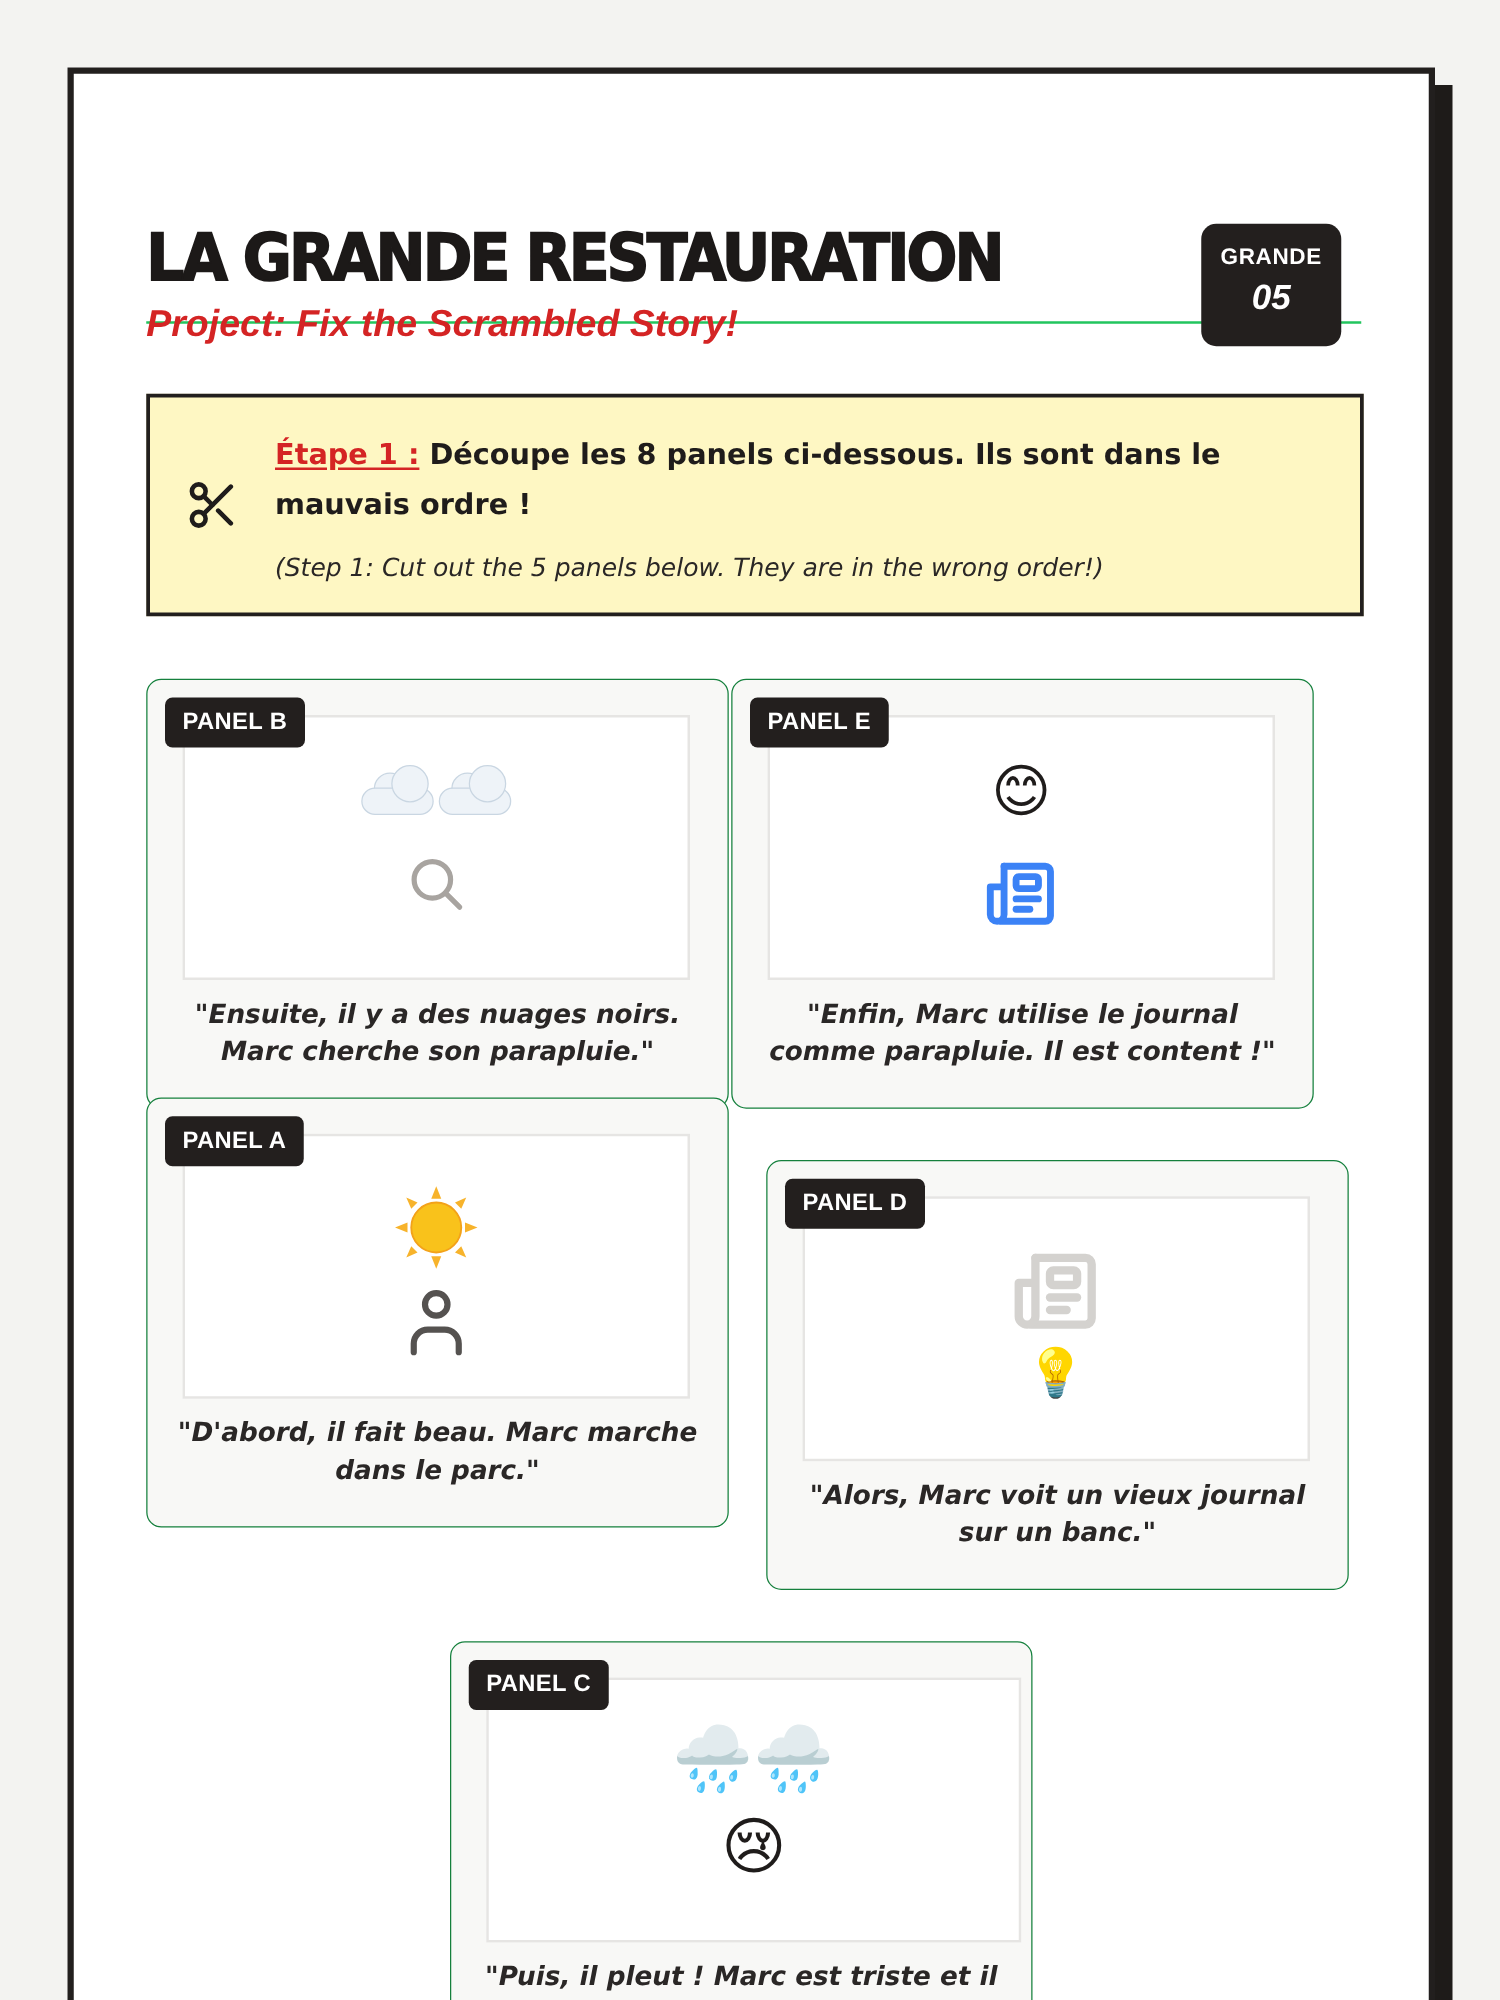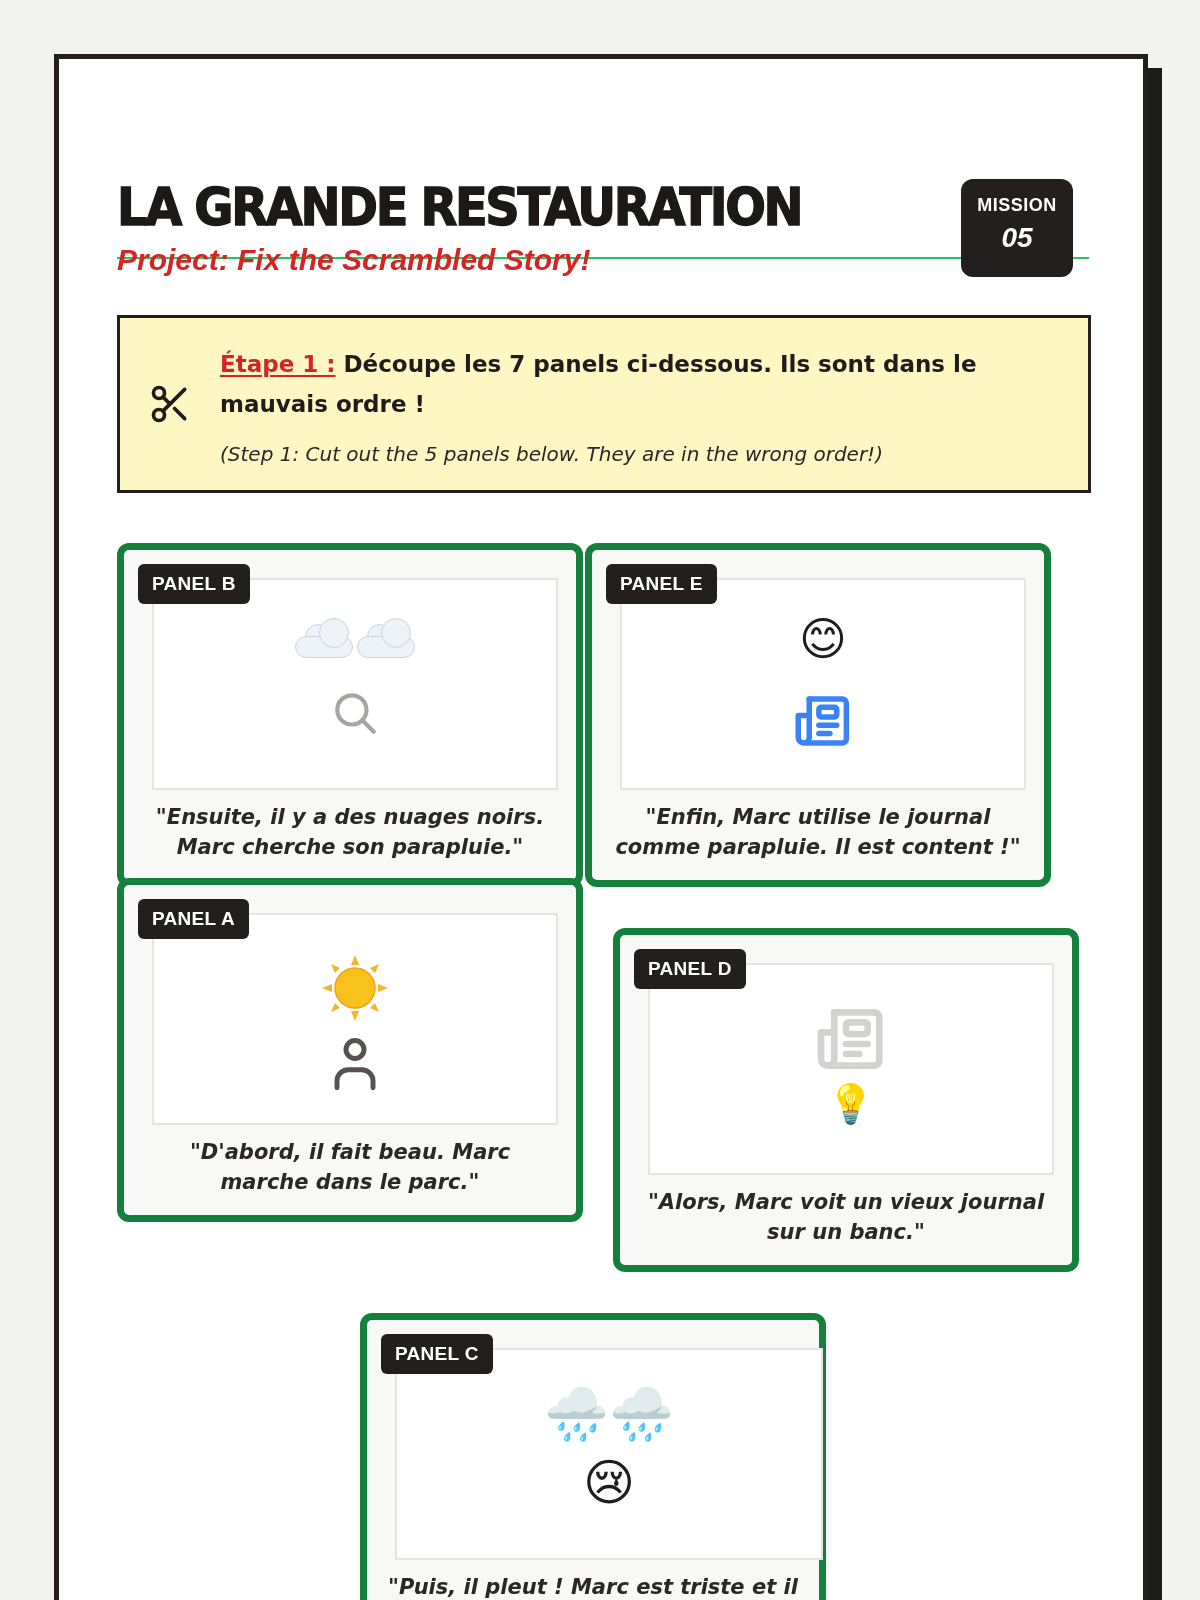--- a/index.html
+++ b/index.html
@@ -76,21 +76,21 @@
     color: #d42424; text-decoration: underline; text-underline-offset: 3px; margin-top: 25px;
   }
   .step-sub {
     margin-top: 18px;
     font-size: 20px; font-style: italic; color: #2a2726;
   }
   .panel {
     position: absolute;
     width: 466px; height: 344px;
     background: #f8f8f6;
-    border: 7px solid #15803d;
+    border: 1px solid #15803d;
     border-radius: 12px;
   }
   .panel-badge {
     position: absolute; left: 14px; top: 14px;
     height: 40px; padding: 0 14px;
     background: #231f1e; color: #fff;
     border-radius: 6px;
     font-family: "Liberation Sans", sans-serif;
     font-weight: bold; font-size: 19px;
     line-height: 40px; letter-spacing: 0.3px;
@@ -133,37 +133,37 @@
 </style>
 </head>
 <body>
 
 <div class="sheet">
 
   <div class="header">
     <div class="title">LA GRANDE RESTAURATION</div>
     <div class="subtitle">Project: Fix the Scrambled Story!</div>
     <div class="mission">
-      <span class="mission-label">MISSION</span>
+      <span class="mission-label">GRANDE</span>
       <span class="mission-number">05</span>
     </div>
   </div>
 
   <div class="step-box">
     <div class="step-icon">
       <svg width="44" height="44" viewBox="0 0 24 24" fill="none" stroke="#1f1c1b" stroke-width="2" stroke-linecap="round" stroke-linejoin="round">
         <circle cx="6" cy="6" r="3"></circle>
         <circle cx="6" cy="18" r="3"></circle>
         <line x1="20" y1="4" x2="8.12" y2="15.88"></line>
         <line x1="14.47" y1="14.48" x2="20" y2="20"></line>
         <line x1="8.12" y1="8.12" x2="12" y2="12"></line>
       </svg>
     </div>
     <div class="step-text">
-      <div class="step-main"><span class="step-label">Étape 1 :</span><span> Découpe les 7 panels ci-dessous. Ils sont dans le mauvais ordre !</span></div>
+      <div class="step-main"><span class="step-label">Étape 1 :</span><span> Découpe les 8 panels ci-dessous. Ils sont dans le mauvais ordre !</span></div>
       <div class="step-sub">(Step 1: Cut out the 5 panels below. They are in the wrong order!)</div>
     </div>
   </div>
 
   <div class="panel" style="left:58px; top:484px;">
     <div class="panel-badge">PANEL B</div>
     <div class="panel-art">
       <div class="art-top">
         <span class="cloud"><span></span></span><span class="cloud"><span></span></span>
       </div>

